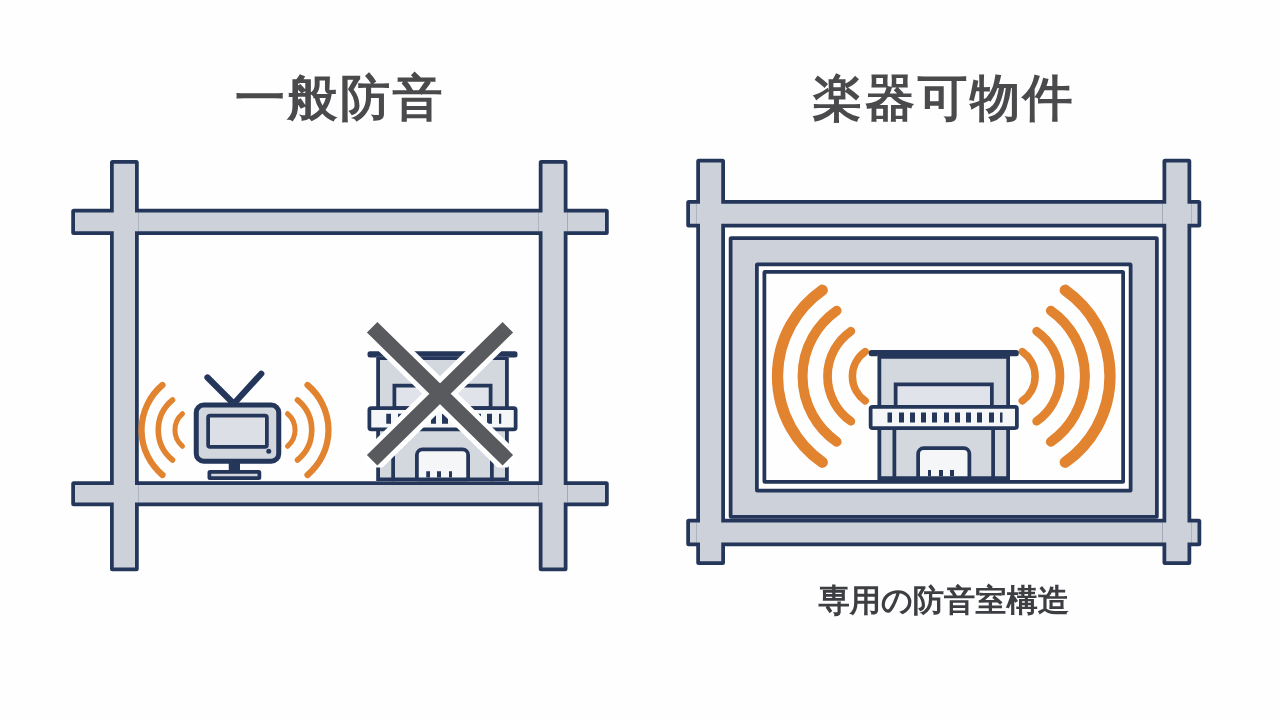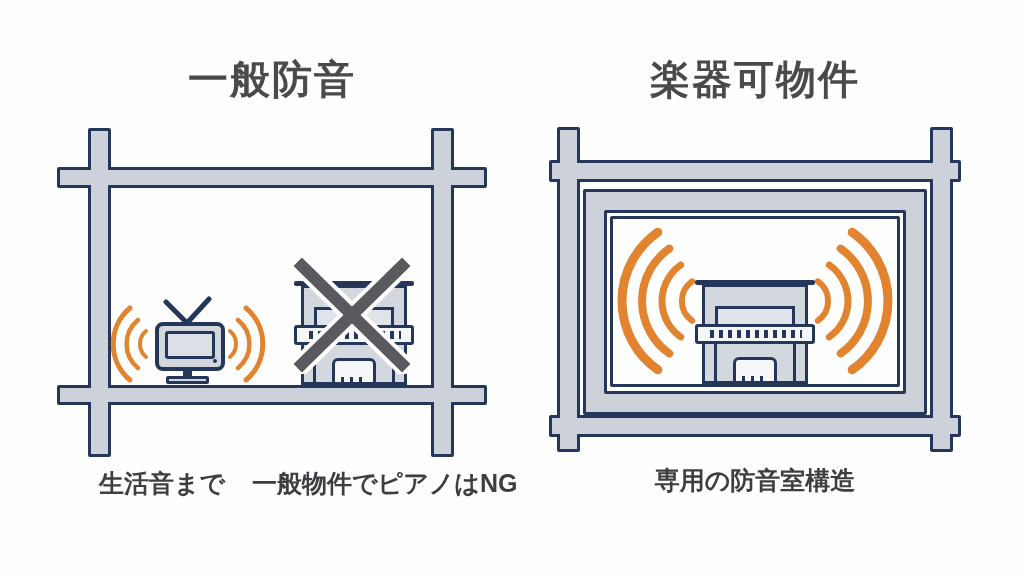--- a/index.html
+++ b/index.html
@@ -148,22 +148,20 @@
         <div class="p-bench-legs"></div>
       </div>
     </div>
     <svg class="ngx abs" style="left:290px;top:250px;" width="124" height="124" viewBox="0 0 124 124">
       <line class="halo" x1="12" y1="16" x2="112" y2="114"></line>
       <line class="halo" x1="112" y1="16" x2="12" y2="114"></line>
       <line class="main" x1="12" y1="16" x2="112" y2="114"></line>
       <line class="main" x1="112" y1="16" x2="12" y2="114"></line>
     </svg>
 
-    <div class="caption" style="left:57px;width:210px;">生活音まで</div>
-    <div class="caption" style="left:252px;width:232px;">一般物件でピアノはNG</div>
   </div>
 
   <div class="abs" style="left:512px;top:0;width:512px;height:576px;">
 
     <div class="panel-title" style="left:37px;width:412px;">楽器可物件</div>
 
     <div class="wall" style="left:37px;top:160px;width:412px;height:22px;"></div>
     <div class="wall" style="left:37px;top:415px;width:412px;height:22px;"></div>
     <div class="wall" style="left:45px;top:127px;width:23px;height:325px;"></div>
     <div class="wall" style="left:418px;top:127px;width:23px;height:325px;"></div>

